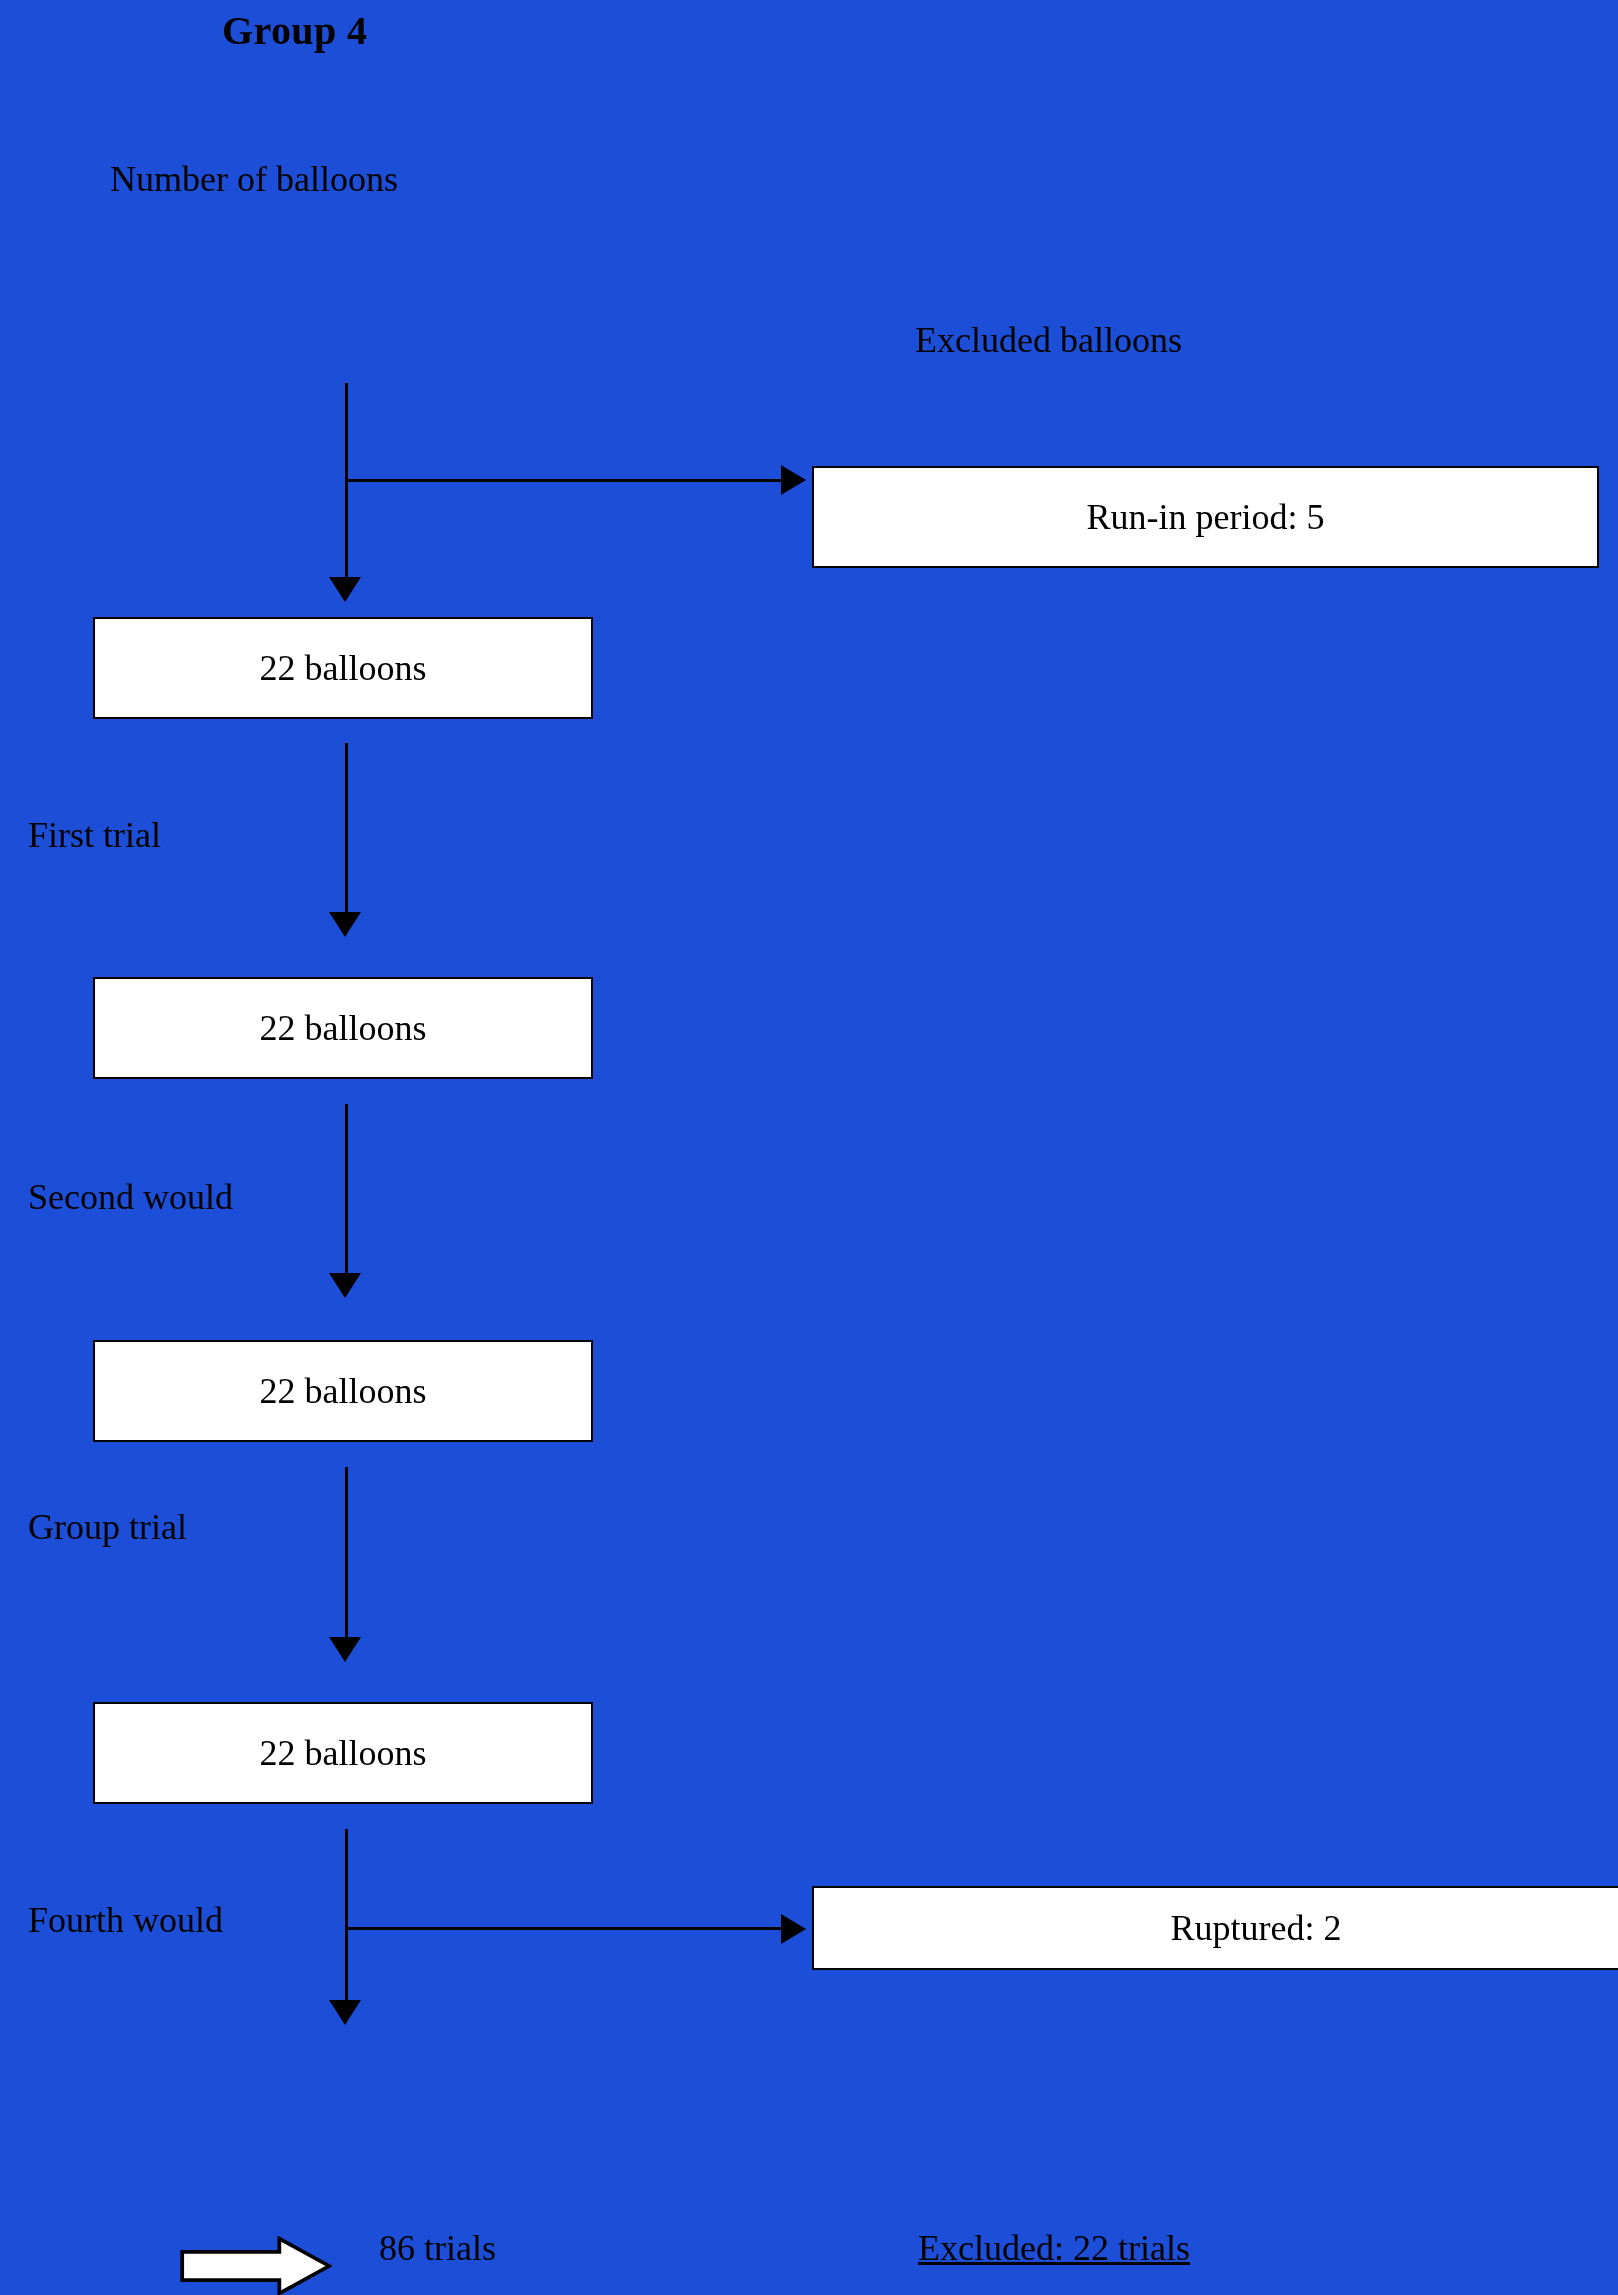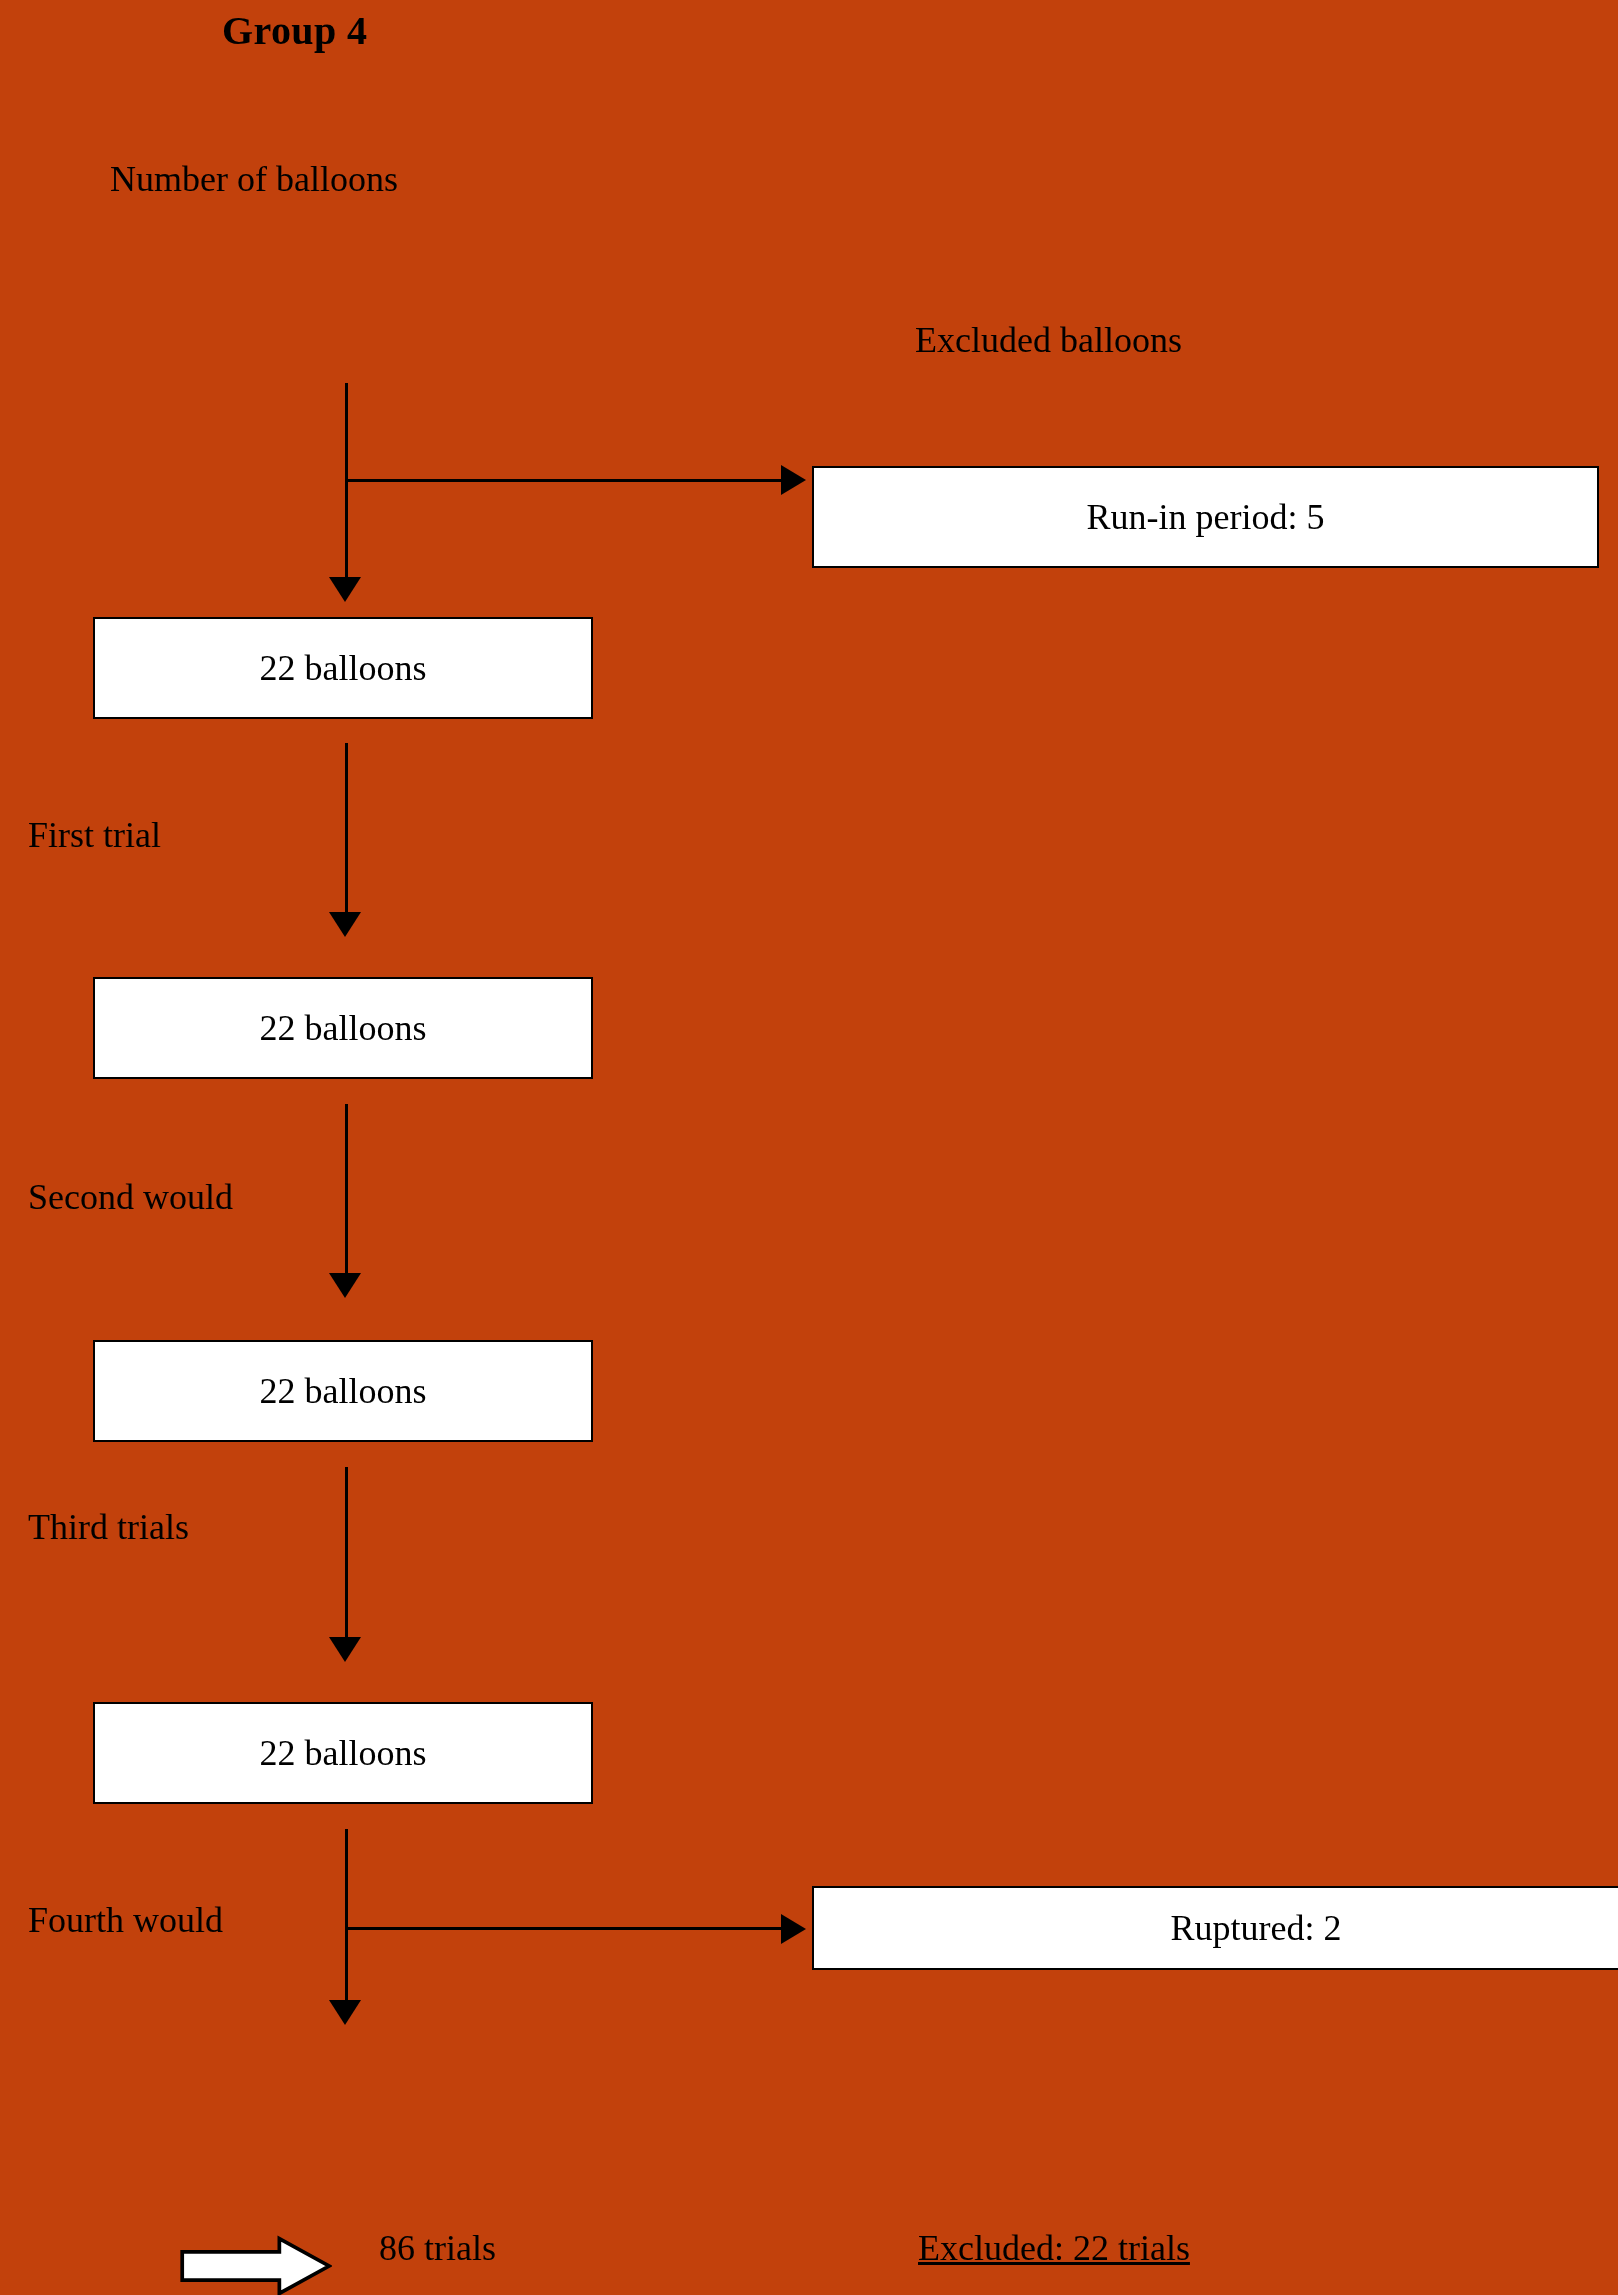--- a/index.html
+++ b/index.html
@@ -8,21 +8,21 @@
     background: #ffffff;
   }
   body {
     font-family: "Liberation Serif", "DejaVu Serif", serif;
     color: #000000;
   }
   #canvas {
     position: relative;
     width: 1618px;
     height: 2295px;
-    background: #c2410c;
+    background: #1d4ed8;
     overflow: hidden;
   }
   .abs { position: absolute; }
 
   
   .title {
     font-weight: bold;
     font-size: 40px;
     letter-spacing: 0.4px;
     white-space: nowrap;
@@ -119,21 +119,21 @@
   <div class="abs v-line" style="left:345px; top:1104px; height:172px;"></div>
   <div class="abs arrow-down" style="left:329px; top:1273px;"></div>
   <div class="abs stage-label" style="left:28px; top:1176px;">Second would</div>
 
   <div class="abs node-box" style="left:93px; top:1340px; width:500px; height:102px;">
     <span class="line">22 balloons</span>
   </div>
 
   <div class="abs v-line" style="left:345px; top:1467px; height:173px;"></div>
   <div class="abs arrow-down" style="left:329px; top:1637px;"></div>
-  <div class="abs stage-label" style="left:28px; top:1506px;">Third trials</div>
+  <div class="abs stage-label" style="left:28px; top:1506px;">Group trial</div>
 
   <div class="abs node-box" style="left:93px; top:1702px; width:500px; height:102px;">
     <span class="line">22 balloons</span>
   </div>
 
   <div class="abs v-line" style="left:345px; top:1829px; height:174px;"></div>
   <div class="abs arrow-down" style="left:329px; top:2000px;"></div>
   <div class="abs stage-label" style="left:28px; top:1899px;">Fourth would</div>
 
   <div class="abs h-line" style="left:345px; top:1927px; width:439px;"></div>

